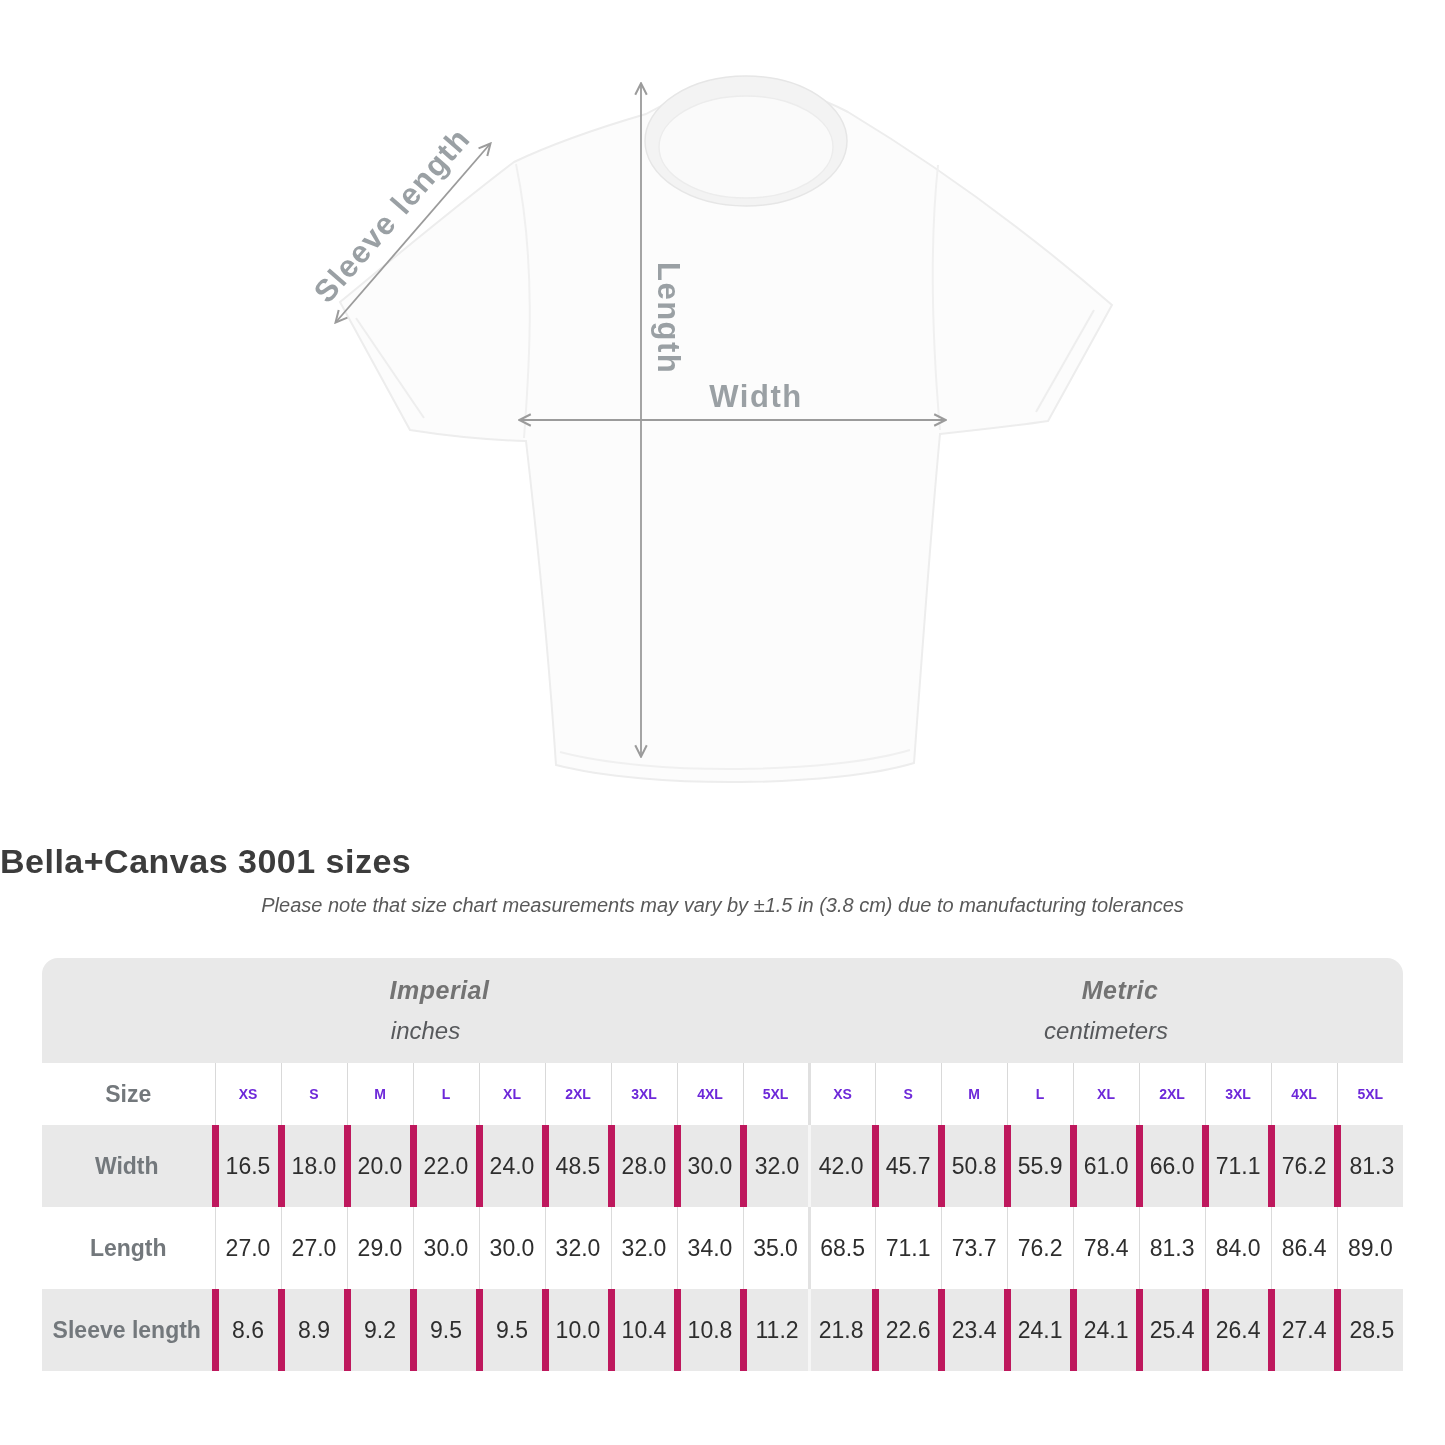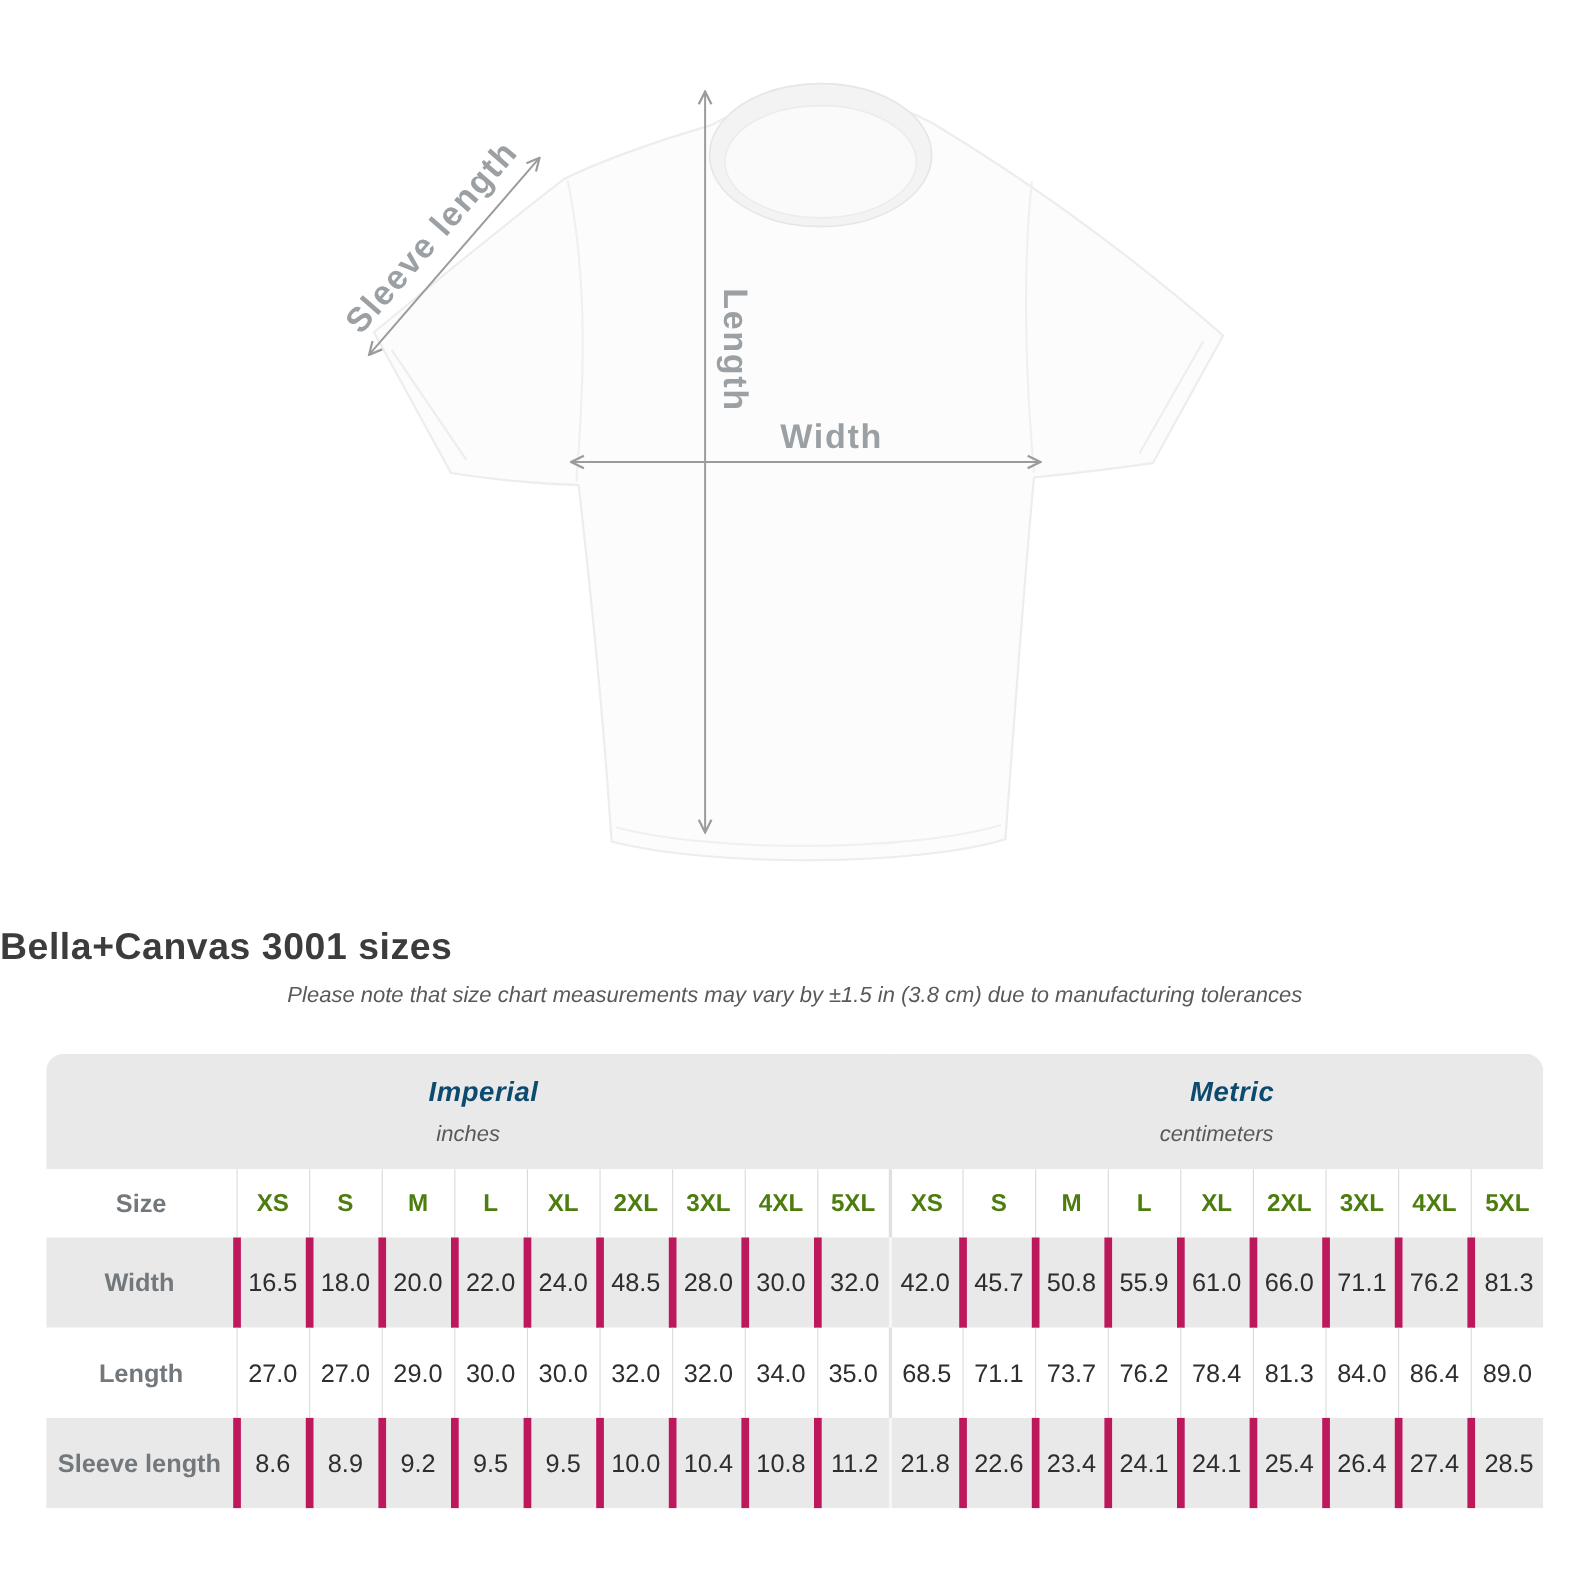--- a/index.html
+++ b/index.html
@@ -16,30 +16,30 @@
               font-size:20px; font-style:italic; color:#595959; }
 
   .table-wrap { position:absolute; top:958px; left:42px; width:1361px; height:440px;
                 border-radius:16px; overflow:hidden; }
   table.sizes { border-collapse:collapse; width:1361px; table-layout:fixed; }
   col.c-label { width:173px; }
   col.c-data  { width:66px; }
   td { text-align:center; vertical-align:middle; padding:0; }
 
   .row-band td { height:105px; background:#e9e9e9; }
-  .band-name { font-size:25px; font-weight:bold; font-style:italic; color:#0c4a6e; letter-spacing:.5px;margin-left:28px; }
-  .band-unit { font-size:20px; font-style:italic; color:#57595c; margin-top:12px; }
+  .band-name { font-size:25px; font-weight:bold; font-style:italic; color:#737373; letter-spacing:.5px;margin-left:28px; }
+  .band-unit { font-size:24px; font-style:italic; color:#57595c; margin-top:12px; }
 
   .row-sizes td { height:62px; background:#ffffff; }
   .row-data td  { height:82px; }
   .stripe td { background:#e9e9e9; }
   .plain td  { background:#ffffff; }
 
   .lbl { font-size:23px; font-weight:bold; color:#73787c; }
-  .sz  { font-size:22px; font-weight:bold; color:#4d7c0f; }
+  .sz  { font-size:14px; font-weight:bold; color:#6d28d9; }
   .val { font-size:23px; color:#2e2e2e; }
 
   .row-sizes td.sz  { border-left:1px solid #d9d9d9; }
   .row-sizes td.m0  { border-left:3px solid #e0e0e0; }
   .plain td.val  { border-left:1px solid #dbdbdb; }
   .plain td.m0   { border-left:3px solid #e2e2e2; }
   .stripe td.val { border-left:7px solid #be185d; }
   .stripe td.m0  { border-left:3px solid #f6f6f6; }
 </style>
 </head>

